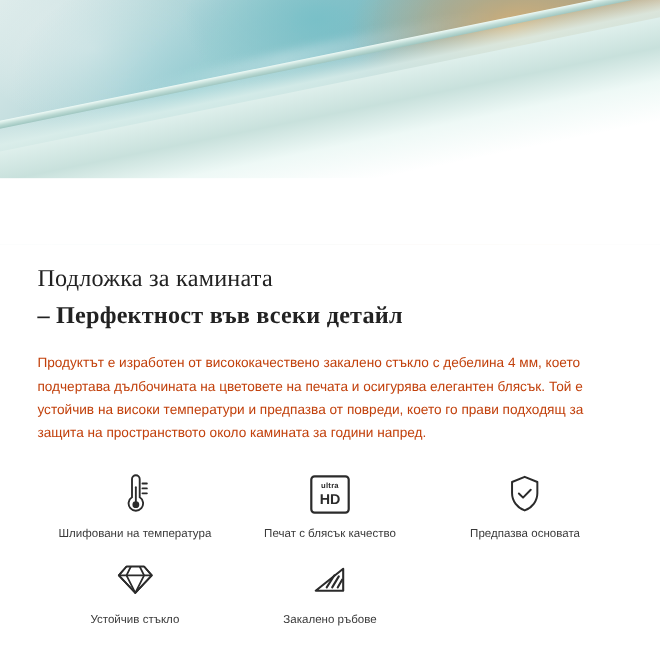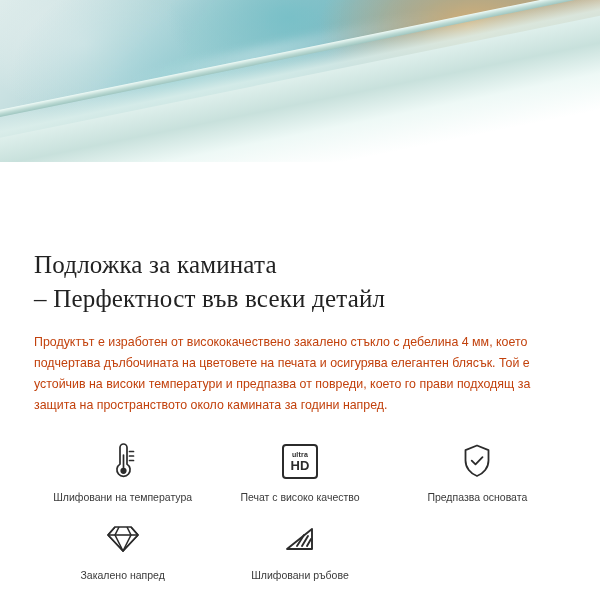--- a/index.html
+++ b/index.html
@@ -123,29 +123,29 @@
   .sparkle::before { width: 34px; height: 2.4px; transform: translate(-50%,-50%); }
   .sparkle::after  { width: 2.4px; height: 34px; transform: translate(-50%,-50%); }
   .sp1 { left: 498px; top: 148px; }
   .sp2 { left: 518px; top: 172px; transform: scale(.6); }
 
   
   .content {
     padding: 0 34px;
   }
   .title {
-    margin: 26px 0 0 0;
+    margin: 14px 0 0 0;
     font-family: "Liberation Serif", serif;
-    font-size: 25px;
+    font-size: 22px;
     line-height: 34px;
     color: #222222;
     font-weight: 400;
     letter-spacing: .2px;
   }
-  .title .line2 { display: block; }
+  .title .line2 { display: block; font-weight: bold; }
   .para {
     margin: 16px 0 0 0;
     font-size: 12.4px;
     line-height: 21px;
     color: #c2410c;
     max-width: 528px;
   }
 
   
   .features {
@@ -242,21 +242,21 @@
         <span class="caption">Шлифовани на температура</span>
       </div>
 
       <div class="feature">
         <span class="icon-wrap">
           <span class="hd-badge">
             <span class="ultra">ultra</span>
             <span class="hd">HD</span>
           </span>
         </span>
-        <span class="caption">Печат с високо качество</span>
+        <span class="caption">Печат с блясък качество</span>
       </div>
 
       <div class="feature">
         <span class="icon-wrap">
           <svg width="36" height="40" viewBox="0 0 36 40" fill="none" stroke="#2b2b2b" stroke-width="1.8" stroke-linecap="round" stroke-linejoin="round">
             <path d="M18 4.5 6.5 9.2v10.2c0 7.2 4.9 13.2 11.5 15.6 6.6-2.4 11.5-8.4 11.5-15.6V9.2z"></path>
             <path d="M12.7 19.6l3.8 3.8 7-7.2"></path>
           </svg>
         </span>
         <span class="caption">Предпазва основата</span>
@@ -264,31 +264,31 @@
 
       <div class="feature">
         <span class="icon-wrap">
           <svg width="38" height="34" viewBox="0 0 38 34" fill="none" stroke="#2b2b2b" stroke-width="1.6" stroke-linejoin="round">
             <path d="M11 5h16l7 8-15 16L4 13z"></path>
             <path d="M4 13h30"></path>
             <path d="M11 5l-7 8 15 16 15-16-7-8"></path>
             <path d="M15 5l-4 8 8 16 8-16-4-8"></path>
           </svg>
         </span>
-        <span class="caption">Закалено напред</span>
+        <span class="caption">Устойчив стъкло</span>
       </div>
 
       <div class="feature">
         <span class="icon-wrap">
           <svg width="36" height="34" viewBox="0 0 36 34" fill="none" stroke="#2b2b2b" stroke-width="1.9" stroke-linecap="round" stroke-linejoin="round">
             <path d="M5 27h25L30 7z"></path>
             <line x1="15" y1="24" x2="22" y2="13"></line>
             <line x1="20" y1="24" x2="26" y2="14"></line>
             <line x1="25" y1="24" x2="29" y2="17"></line>
           </svg>
         </span>
-        <span class="caption">Шлифовани ръбове</span>
+        <span class="caption">Закалено ръбове</span>
       </div>
 
 
     </div>
   </div>
 </div>
 
 </body></html>

